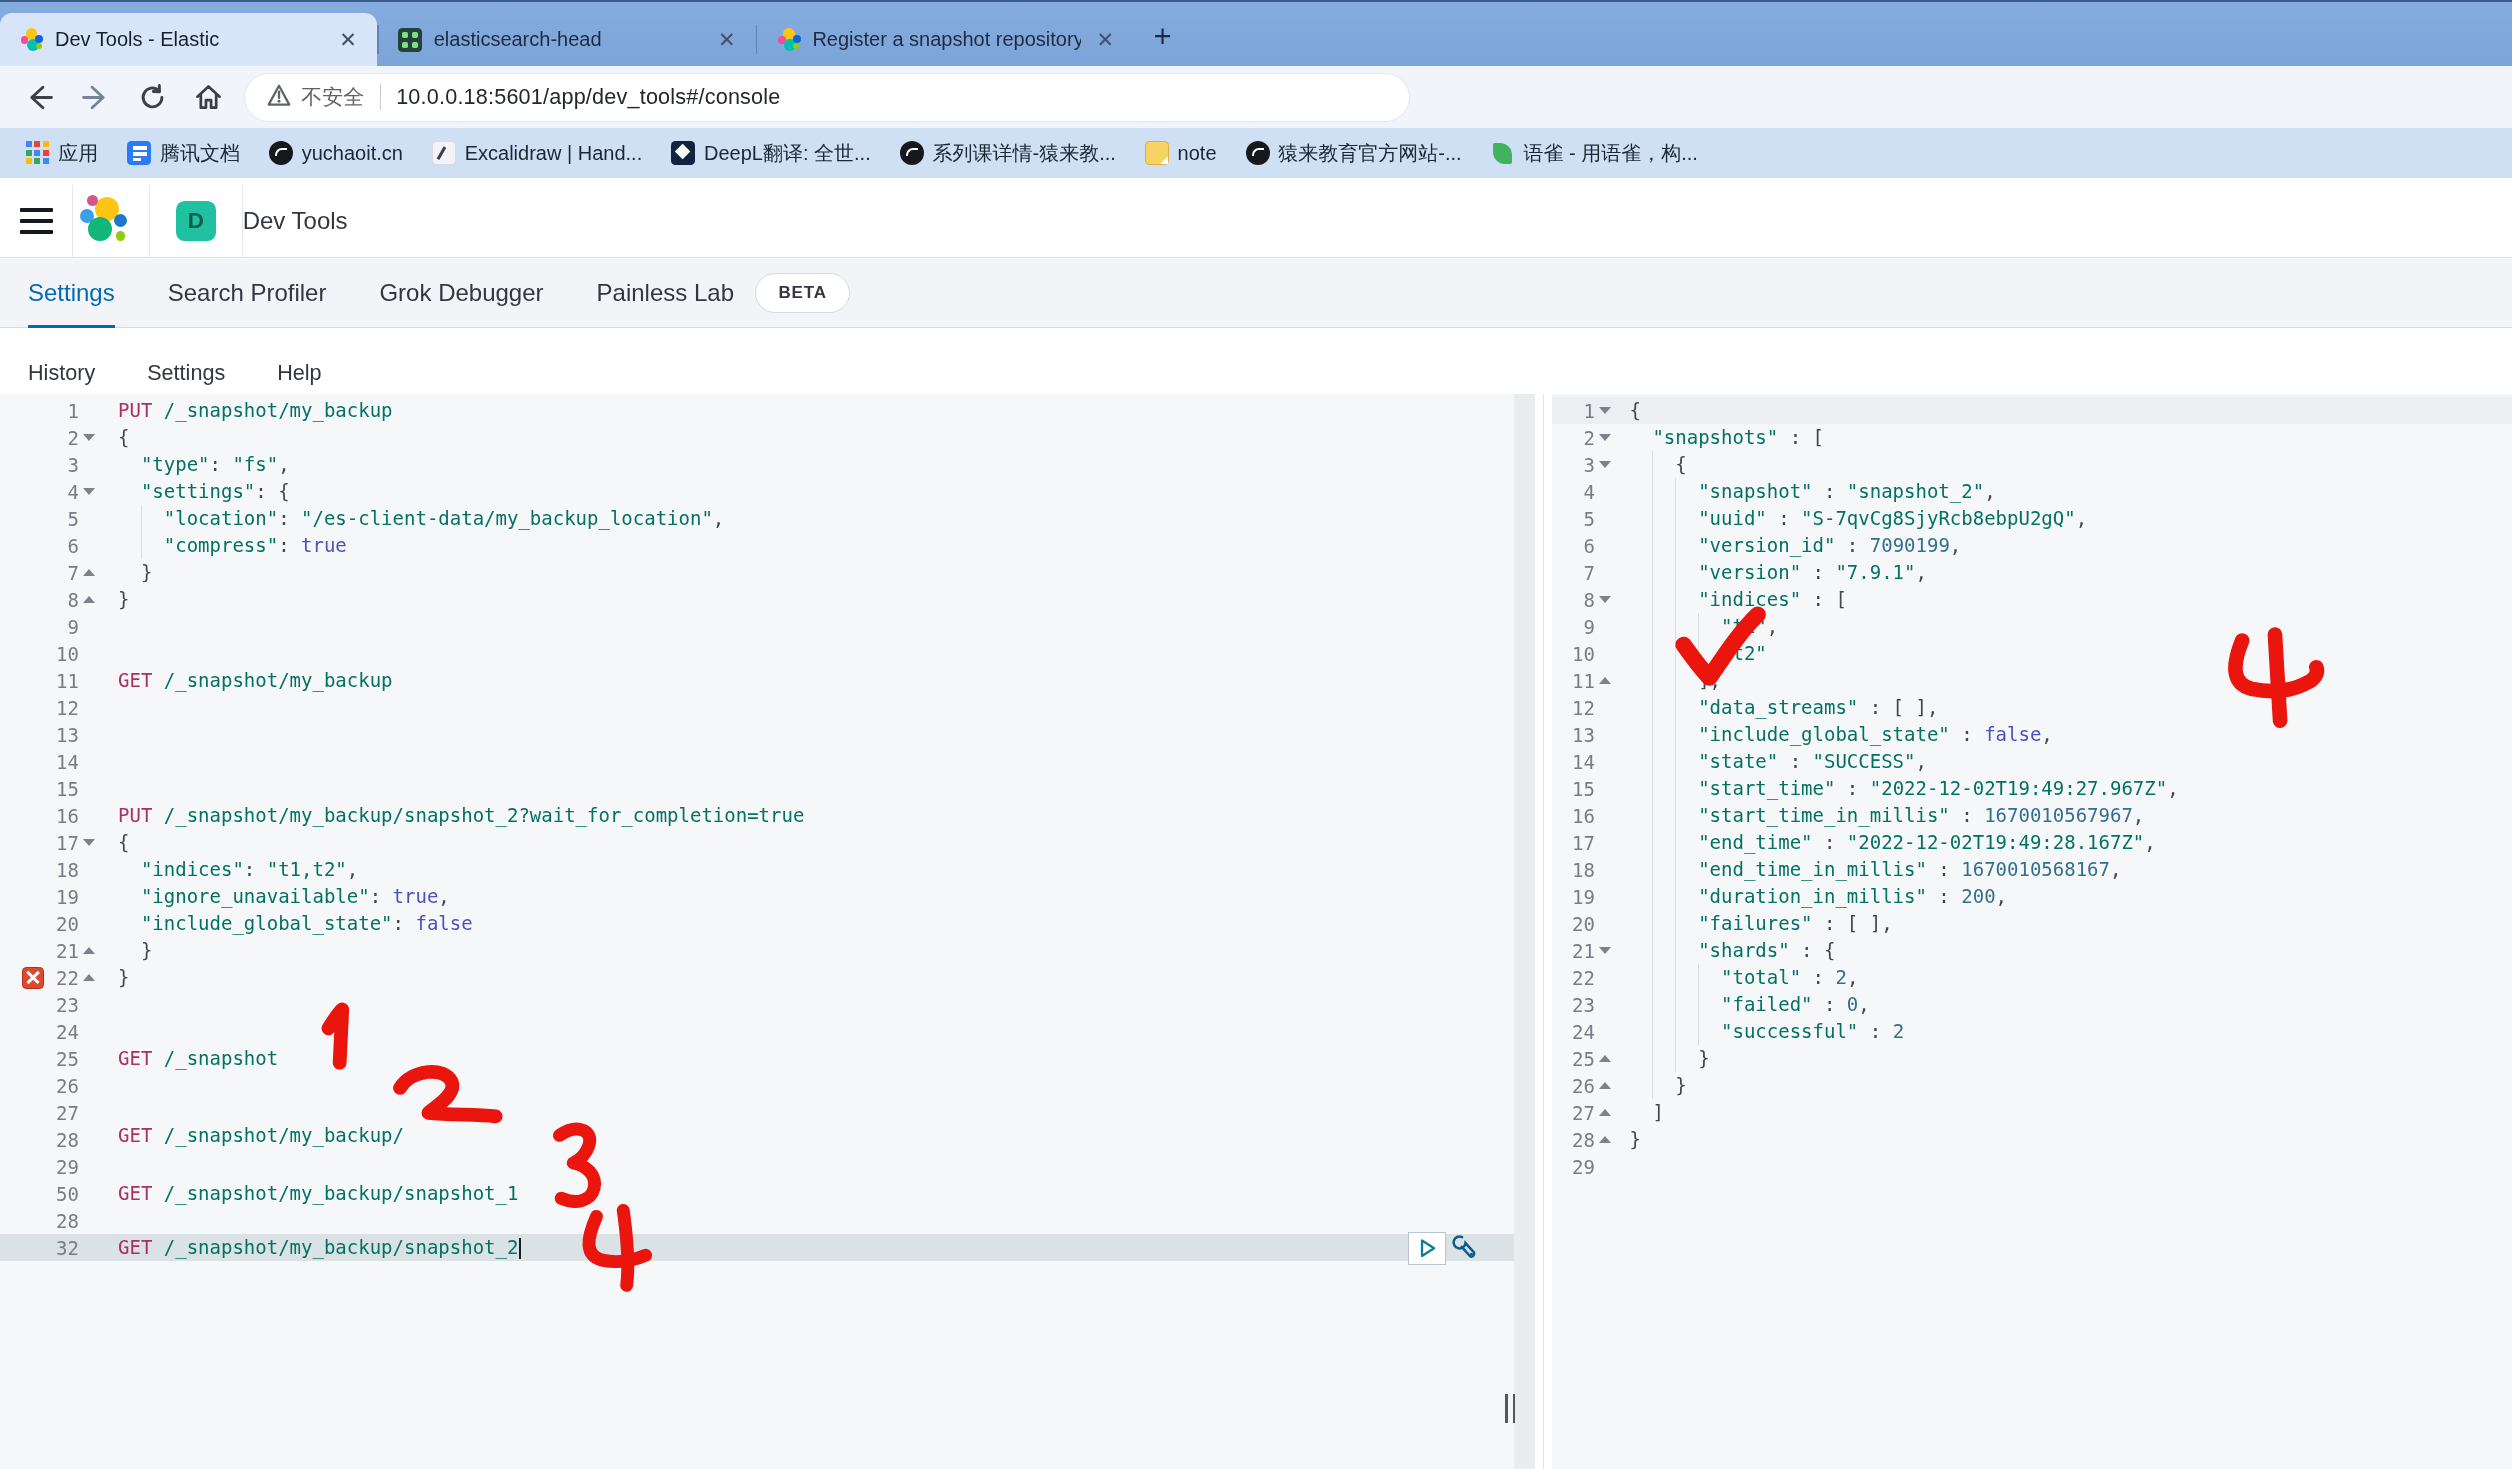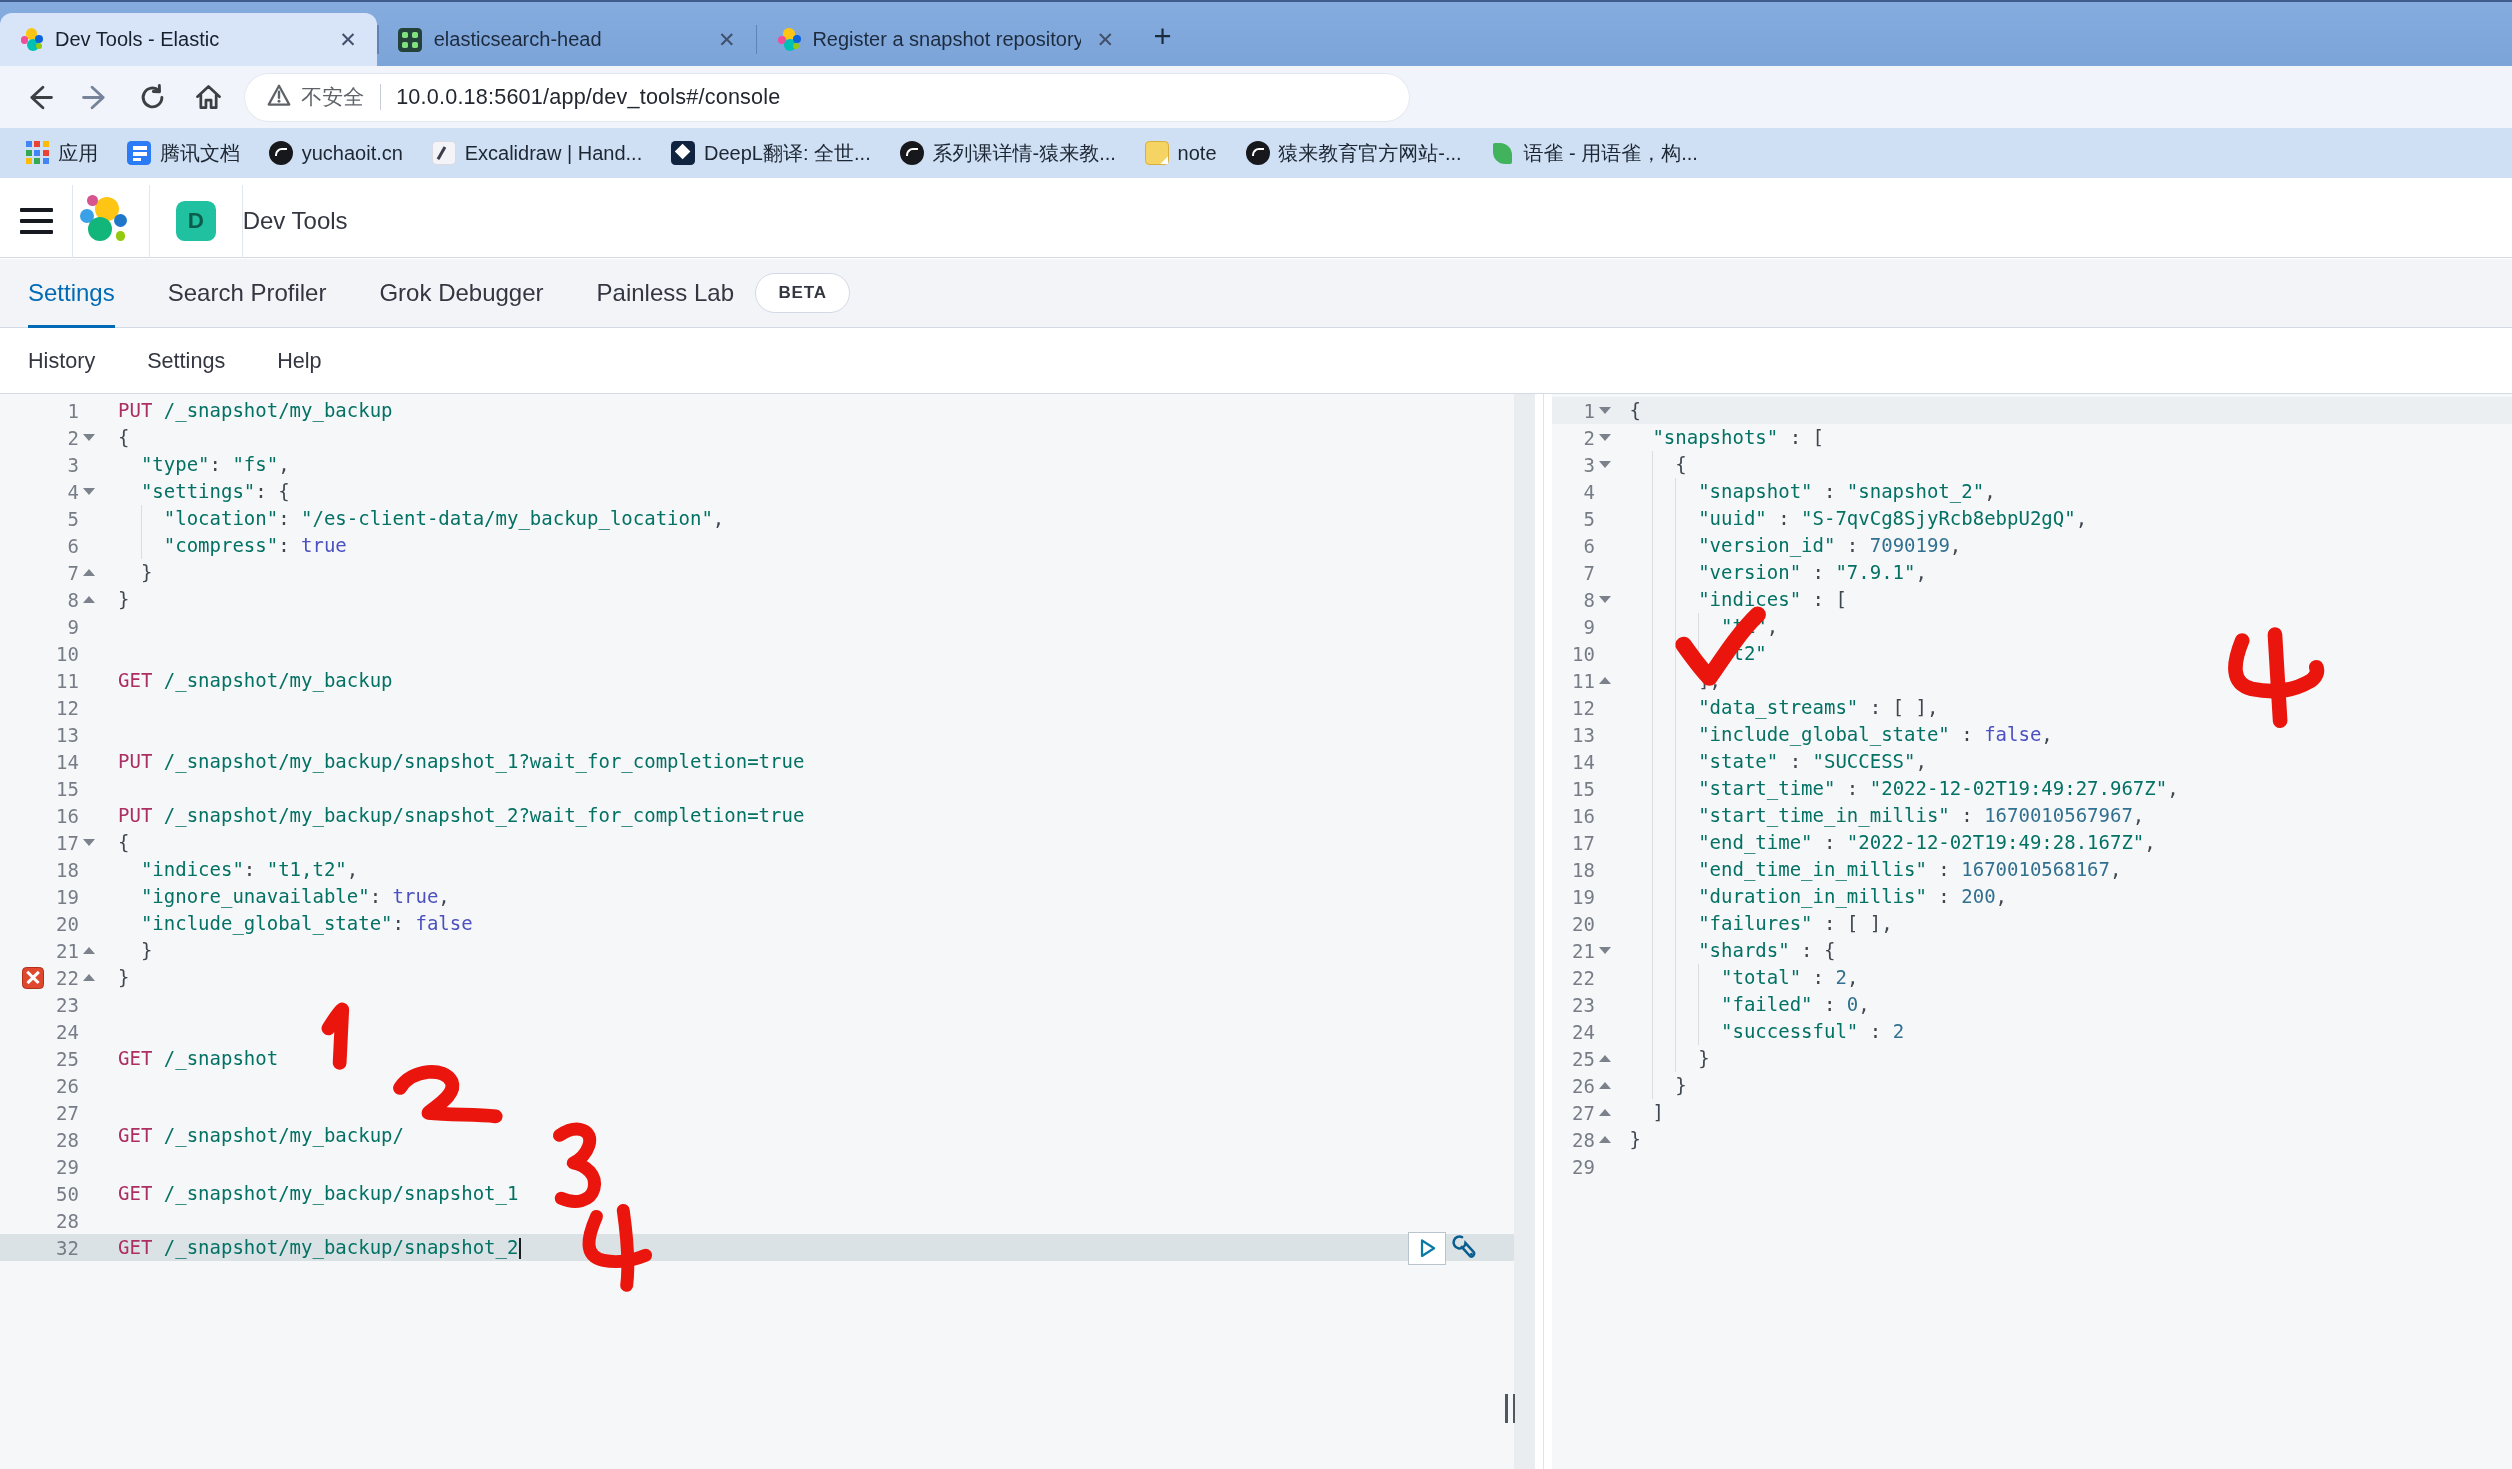--- a/index.html
+++ b/index.html
@@ -46,21 +46,21 @@
 
   #ktabs { position:absolute; left:0; top:259px; width:2512px; height:69px; background:#f2f4f7;
     border-bottom:0.9px solid #d3dae6; display:flex; align-items:center; }
   .ktab { font-size:24px; color:#343741; margin-left:53px; height:69px; display:flex; align-items:center; position:relative; }
   .ktab:first-child { margin-left:28px; }
   .ktab.active { color:#006bb4; }
   .ktab.active::after { content:""; position:absolute; left:0; right:0; bottom:-0.9px; height:3.4px; background:#006bb4; }
   .beta-pill { margin-left:21px; border:1.7px solid #d3dae6; background:#fff; border-radius:22.4px;
     font-size:17px; font-weight:bold; letter-spacing:0.9px; color:#343741; padding:8.6px 22.4px; }
 
-  #kmenu { position:absolute; left:0; top:328px; width:2512px; height:66px; background:#fff;
+  #kmenu { position:absolute; left:0; top:340px; width:2512px; height:66px; background:#fff;
     border-bottom:0.9px solid #d3dae6; display:flex; align-items:center; gap:52px; padding-left:28px; }
   .kmenu-item { font-size:21.6px; color:#343741; }
 
   
   #editor-wrap { position:absolute; left:0; top:394px; width:2512px; height:1075px; background:#fff; }
   .panel { position:absolute; top:0; height:1075px; background:#f6f7f9; overflow:hidden; }
   #req-panel  { left:0; width:1514px; }
   #scroll-track { position:absolute; left:1514px; top:0; width:21px; height:1075px; background:#eaedf0; }
   #panel-split { position:absolute; left:1543px; top:0; width:0.9px; height:1075px; background:#e0e4ea; }
   #resp-panel { left:1552px; width:960px; }
@@ -380,21 +380,20 @@
               <span class="lnum">13</span>
             </div>
             <div class="foldbox"></div>
             <div class="code" style="padding-left: 20px;"></div>
           </div>
           <div class="row">
             <div class="gut">
               <span class="lnum">14</span>
             </div>
             <div class="foldbox"></div>
-            <div class="code" style="padding-left: 20px;"><span class="tok-m">PUT</span><span class="tok-p"> </span><span class="tok-u">/_snapshot/my_backup/snapshot_1?wait_for_completion=true</span></div>
           </div>
           <div class="row">
             <div class="gut">
               <span class="lnum">15</span>
             </div>
             <div class="foldbox"></div>
             <div class="code" style="padding-left: 20px;"></div>
           </div>
           <div class="row">
             <div class="gut">

